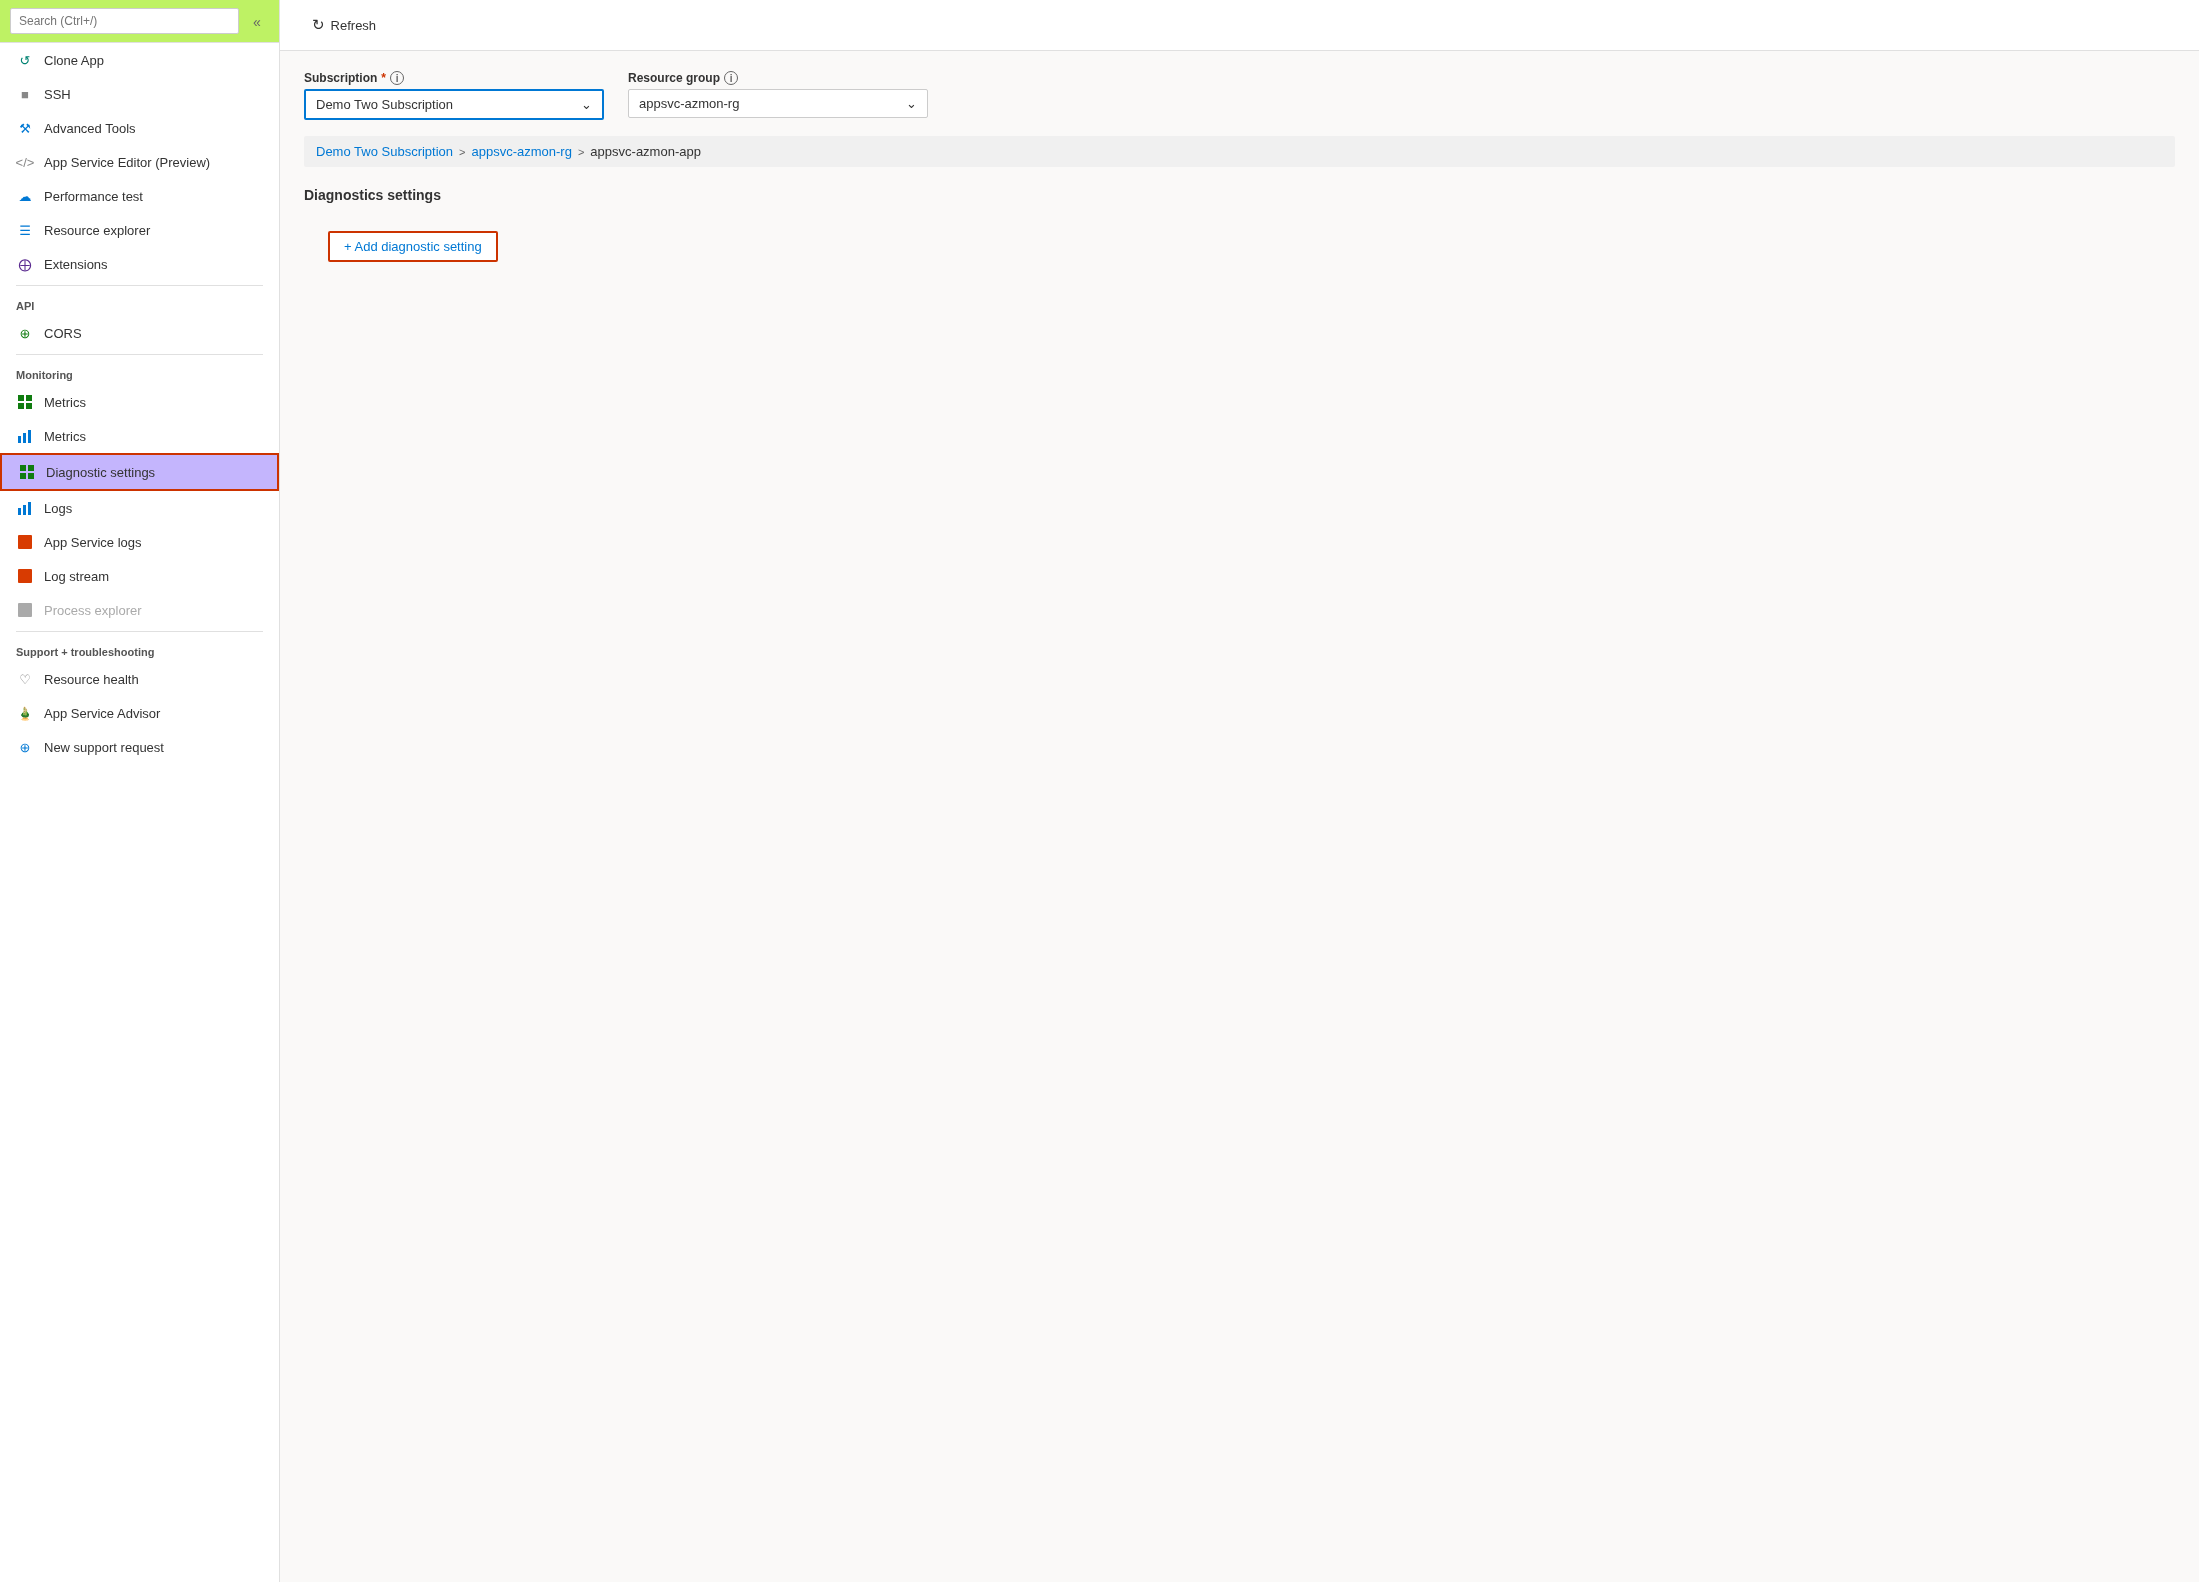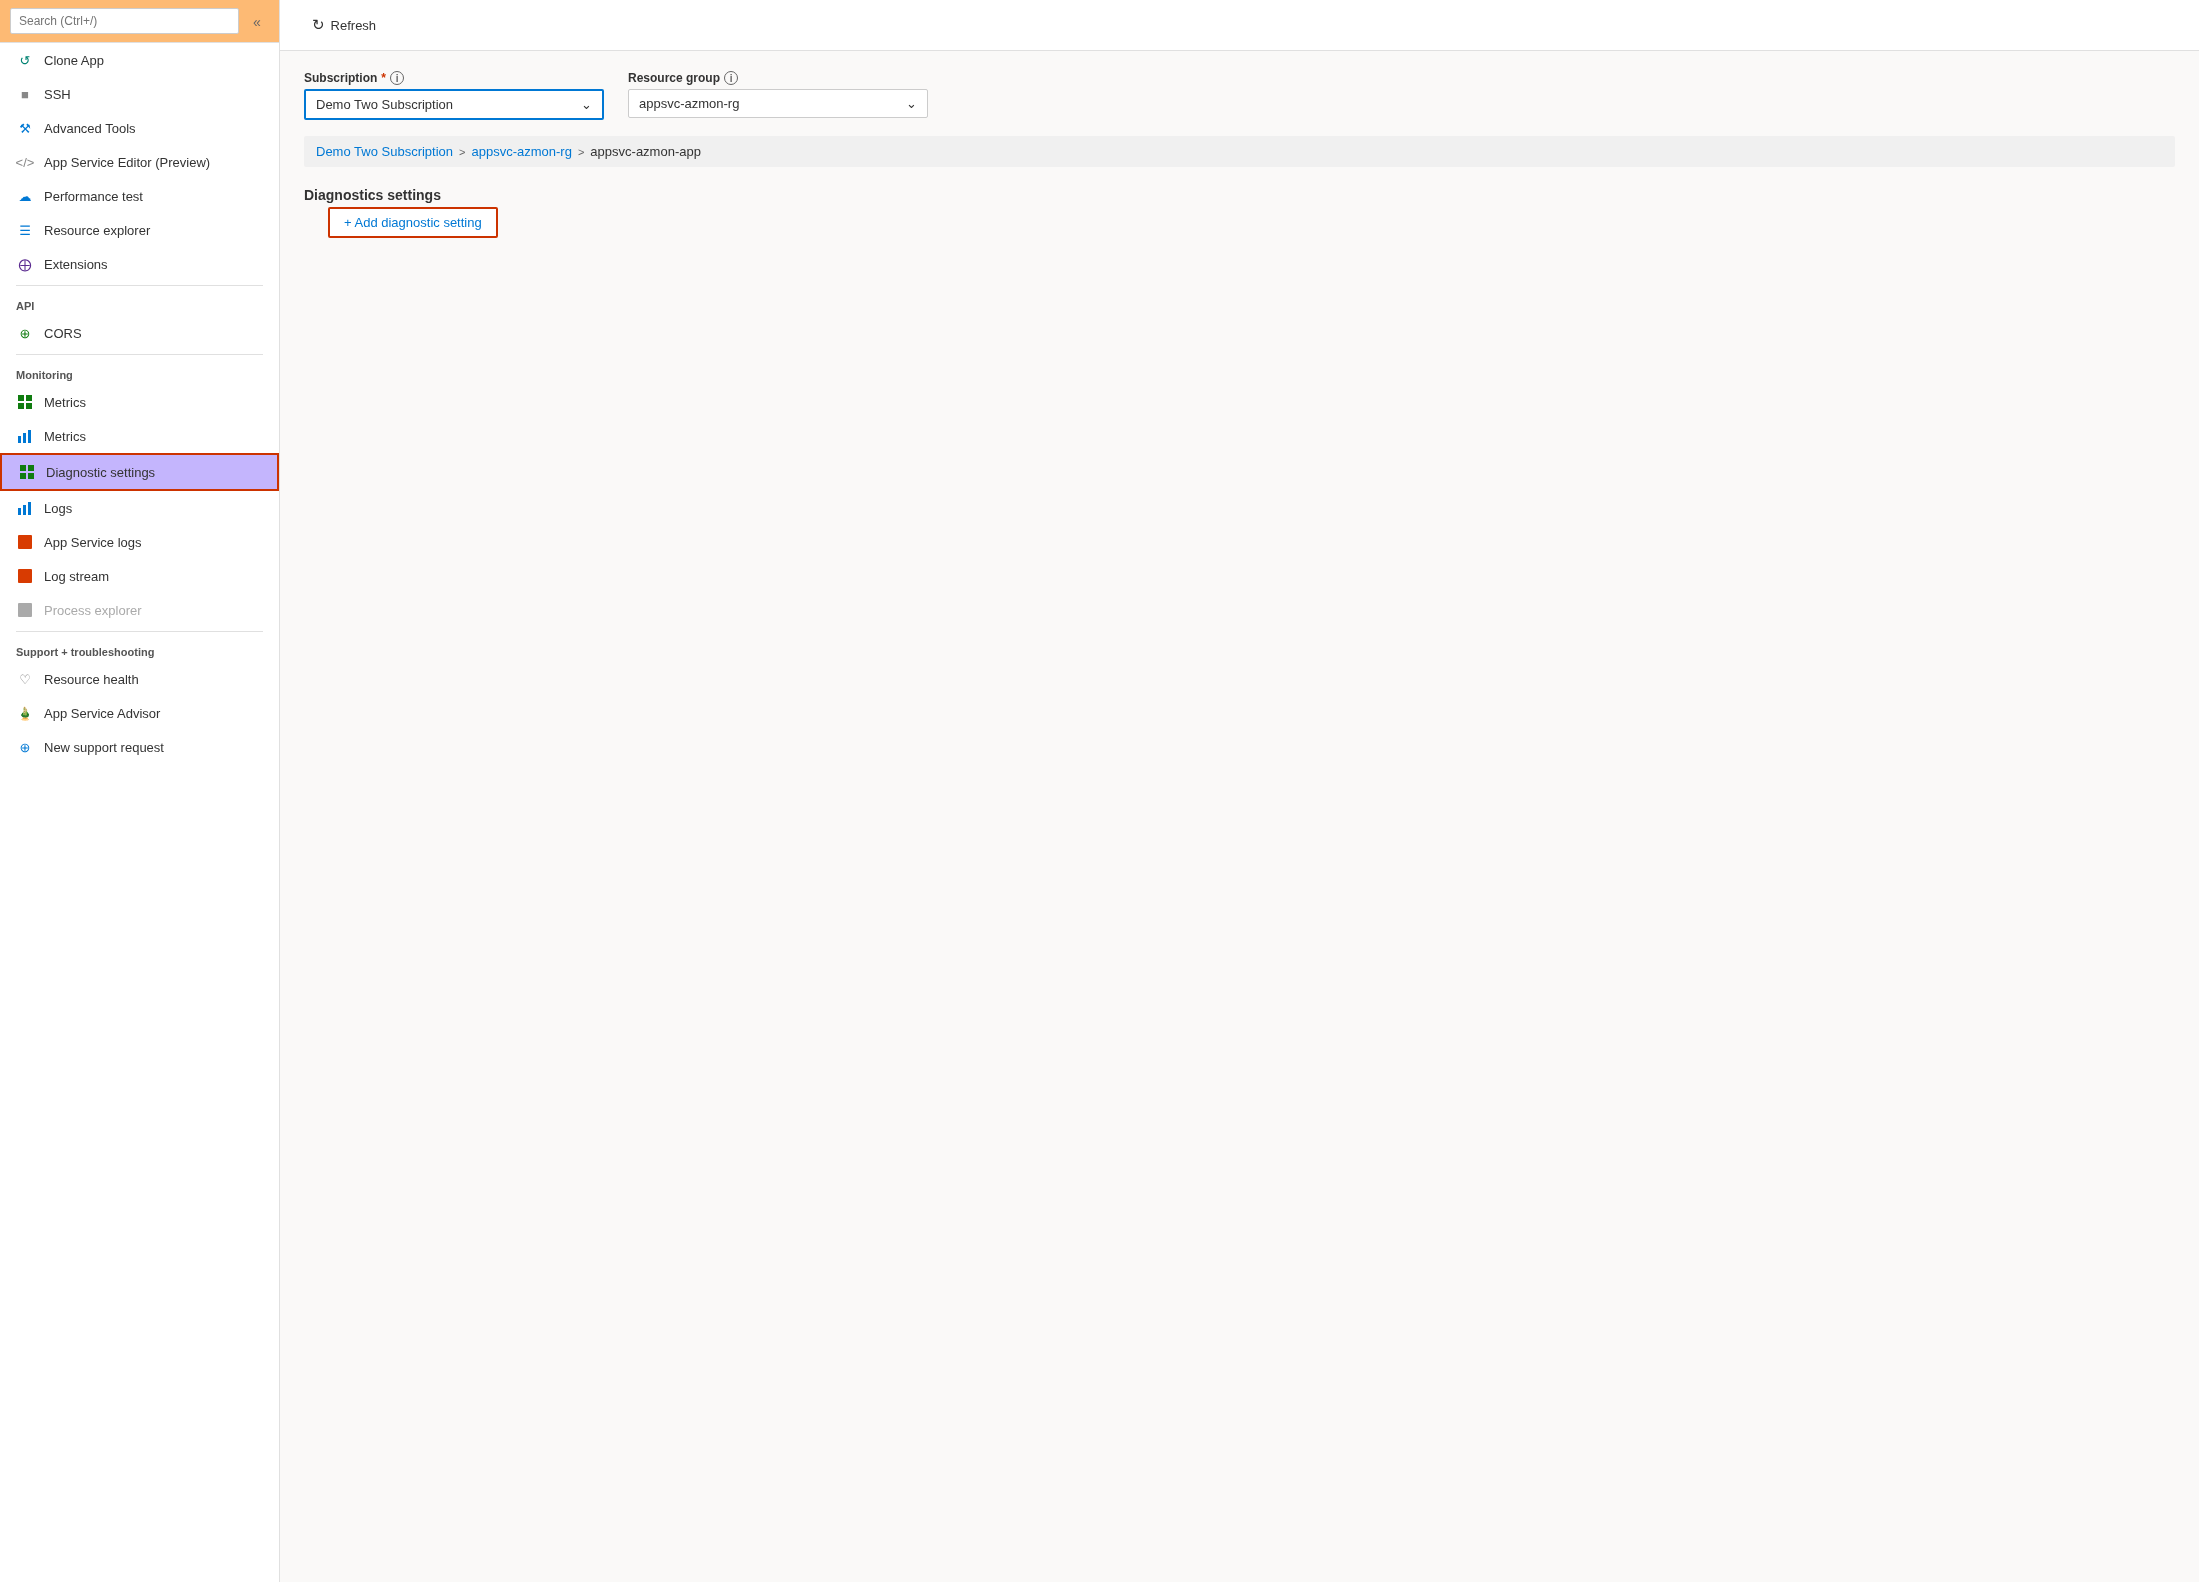--- a/index.html
+++ b/index.html
@@ -14,21 +14,21 @@
       display: flex;
       flex-direction: column;
       overflow: hidden;
     }
     .sidebar-search {
       padding: 8px 10px;
       border-bottom: 1px solid #e0e0e0;
       display: flex;
       align-items: flex-end;
       gap: 6px;
-      background: #fdba74;
+      background: #bef264;
     }
     .sidebar-search input {
       border: 1px solid #ccc;
       border-radius: 2px;
       padding: 5px 8px;
       width: 100%;
       font-size: 12px;
       color: #666;
       outline: none;
     }
@@ -190,21 +190,21 @@
     }
     .breadcrumb-link { color: #0078d4; text-decoration: none; cursor: pointer; }
     .breadcrumb-sep { color: #666; font-size: 11px; }
     .breadcrumb-current { color: #333; }
 
     
     .section-title {
       font-size: 14px;
       font-weight: 600;
       color: #333;
-      margin-bottom: 4px;
+      margin-bottom: 28px;
     }
     .diag-table {
       width: 100%;
       border-collapse: collapse;
       margin-bottom: 16px;
     }
     .diag-table th {
       text-align: left;
       font-size: 13px;
       font-weight: 600;

